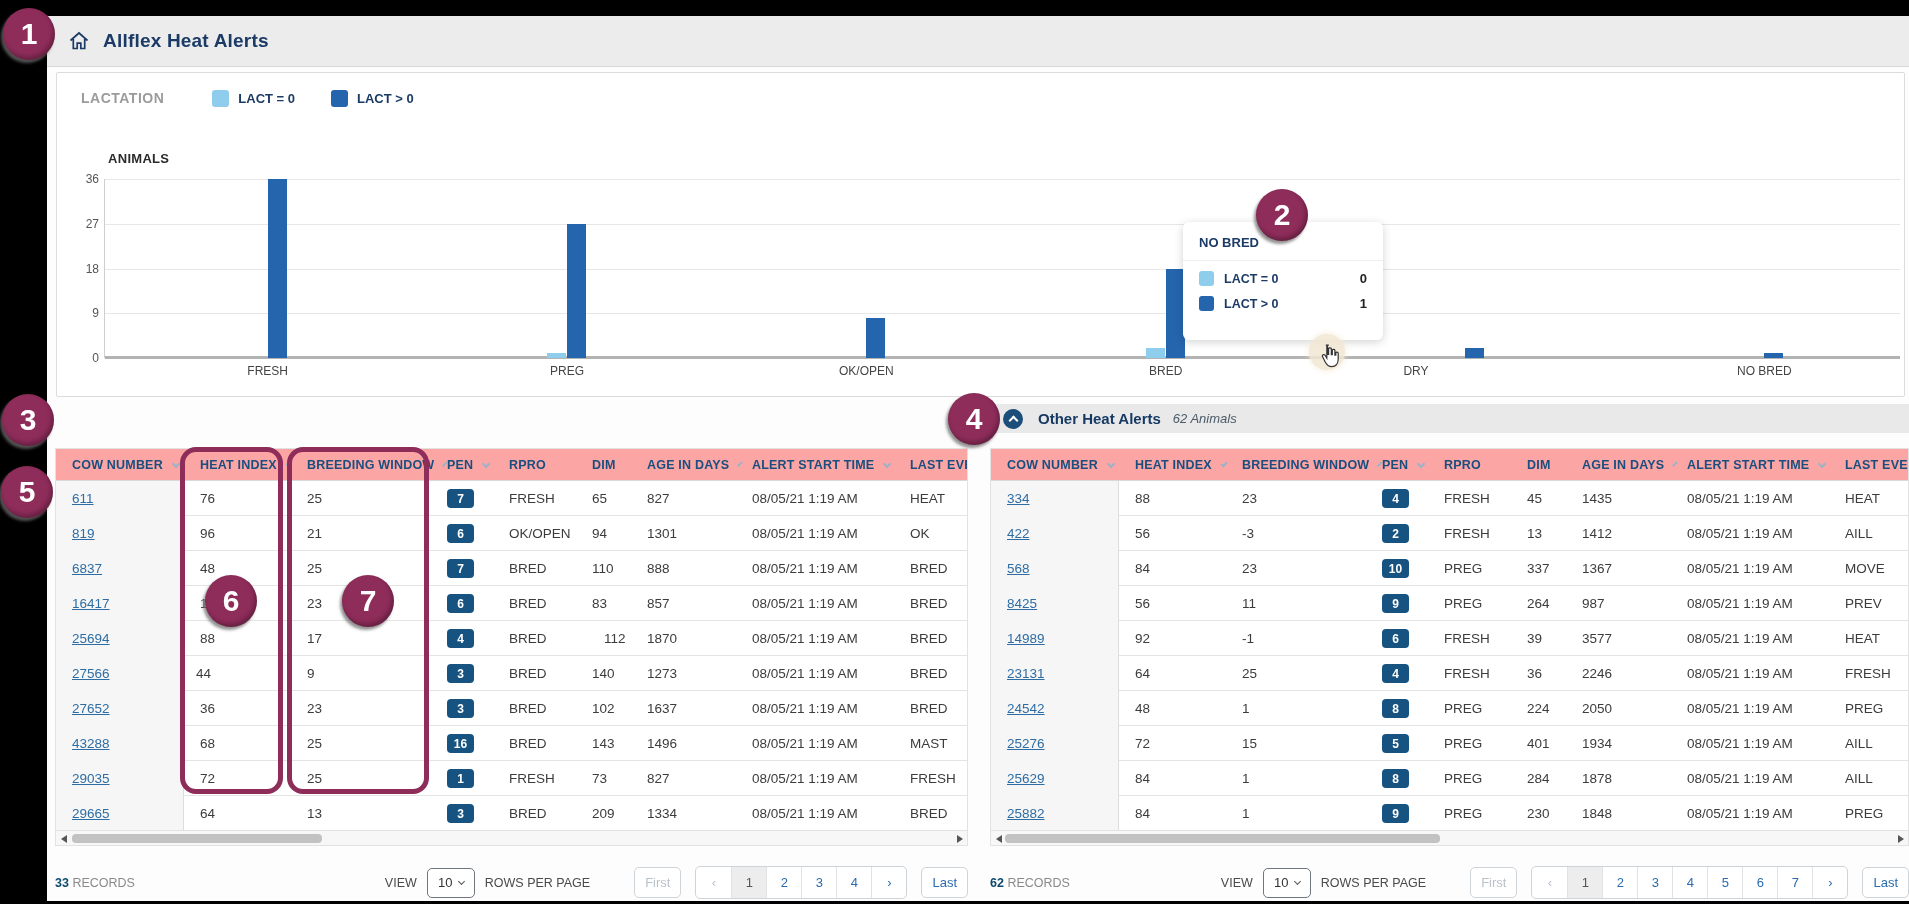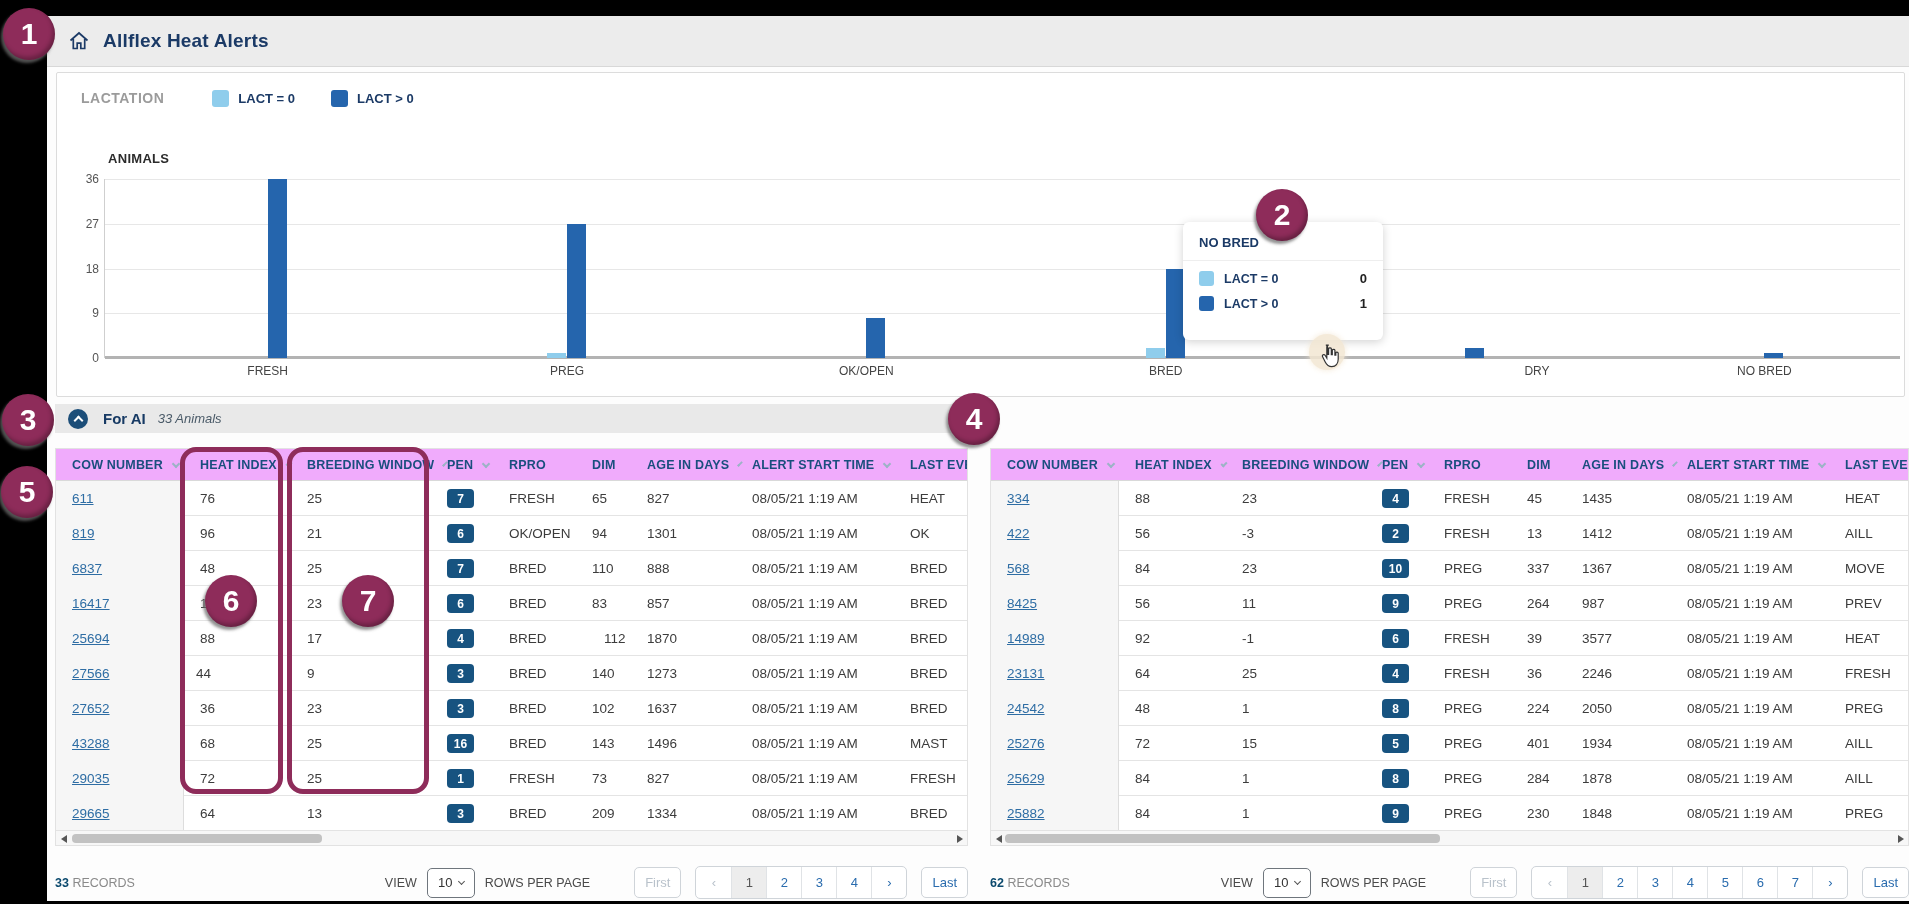--- a/index.html
+++ b/index.html
@@ -38,21 +38,21 @@
   
   .section-bar { position:absolute; height:29px; background:#e9e9e9; display:flex; align-items:center; }
   .collapse-btn { width:20px; height:20px; border-radius:50%; background:#1c4e79; margin-left:13px; display:flex; align-items:center; justify-content:center; }
   .chev-up { width:7px; height:7px; border-left:2px solid #fff; border-top:2px solid #fff; transform:rotate(45deg); margin-top:3px; }
   .section-title { color:#173a64; font-size:15px; font-weight:bold; margin-left:15px; }
   .section-sub { color:#4a5a68; font-size:13px; font-style:italic; margin-left:12px; }
 
   
   .tbl { position:absolute; top:432px; height:398px; background:#fff; border:1px solid #e2e2e2; overflow:hidden; }
   .tbl-inner { position:absolute; left:0; top:0; width:995px; }
-  .thead { position:relative; height:32px; background:#f0abfc; border-bottom:1px solid #d9d9d9; width:995px; }
+  .thead { position:relative; height:32px; background:#fca5a5; border-bottom:1px solid #d9d9d9; width:995px; }
   .th { position:absolute; top:0; height:32px; display:flex; align-items:center; color:#1a4e7e; font-size:12.5px; font-weight:bold; padding-left:16px; letter-spacing:.2px; white-space:nowrap; }
   .chev-dn { width:6px; height:6px; border-right:2px solid #9cb3c6; border-bottom:2px solid #9cb3c6; transform:rotate(45deg); margin-left:10px; margin-top:-3px; }
   .tr { position:relative; height:35px; border-bottom:1px solid #e4e4e4; width:995px; background:#fff; }
   .td { position:absolute; top:0; height:35px; display:flex; align-items:center; padding-left:16px; font-size:13.5px; color:#3c3c3c; white-space:nowrap; }
   .td.first { background:#f6f6f6; border-right:1px solid #ddd; }
   .cow-link { color:#2e6da4; text-decoration:underline; }
   .pen-badge { min-width:27px; height:19px; padding:0 5px; background:#175380; border-radius:4px; color:#fff; font-size:12px; font-weight:bold; display:flex; align-items:center; justify-content:center; }
 
   
   .hscroll { position:absolute; left:0; bottom:0; width:100%; height:15px; background:#f7f7f7; border-top:1px solid #e3e3e3; }
@@ -131,47 +131,47 @@
         <div class="xlab" style="left: 162.667px;">FRESH</div>
         <div class="bar" style="left: 162.667px; height: 179px; background: rgb(37, 101, 173);"></div>
         <div class="xlab" style="left: 462px;">PREG</div>
         <div class="bar" style="left: 442px; height: 4.97222px; background: rgb(143, 205, 236);"></div>
         <div class="bar" style="left: 462px; height: 134.25px; background: rgb(37, 101, 173);"></div>
         <div class="xlab" style="left: 761.333px;">OK/OPEN</div>
         <div class="bar" style="left: 761.333px; height: 39.7778px; background: rgb(37, 101, 173);"></div>
         <div class="xlab" style="left: 1060.67px;">BRED</div>
         <div class="bar" style="left: 1040.67px; height: 9.94444px; background: rgb(143, 205, 236);"></div>
         <div class="bar" style="left: 1060.67px; height: 89.5px; background: rgb(37, 101, 173);"></div>
-        <div class="xlab" style="left: 1432px;">DRY</div>
+        <div class="xlab" style="left: 1311px;">DRY</div>
         <div class="bar" style="left: 1360px; height: 9.94444px; background: rgb(37, 101, 173);"></div>
         <div class="xlab" style="left: 1659.33px;">NO BRED</div>
         <div class="bar" style="left: 1659.33px; height: 4.97222px; background: rgb(37, 101, 173);"></div>
       </div>
   </div>
 
   <div class="tooltip">
     <div class="tt-title">NO BRED</div>
     <div class="tt-row">
       <span class="swatch" style="background: rgb(143, 205, 236);"></span>
       <span class="lbl">LACT = 0</span>
       <span class="val">0</span>
     </div>
     <div class="tt-row">
       <span class="swatch" style="background: rgb(37, 101, 173);"></span>
       <span class="lbl">LACT &gt; 0</span>
       <span class="val">1</span>
     </div>
   </div>
 
-  <div class="section-bar" style="left:8px; top:388px; width:913px;">
+  <div class="section-bar" style="left:943px; top:388px; width:919px;">
     <span class="collapse-btn">
         <span class="chev-up"></span>
       </span>
-    <span class="section-title">For AI</span>
-    <span class="section-sub">33 Animals</span>
+    <span class="section-title">Other Heat Alerts</span>
+    <span class="section-sub">62 Animals</span>
   </div>
 
   <div class="tbl" style="left:8px; width:913px;">
     <div class="tbl-inner">
       <div class="thead" id="head-left">
           <div class="th" style="left: 0px; width: 128px;">
             <span>COW NUMBER</span>
             <span class="chev-dn"></span>
           </div>
           <div class="th" style="left: 128px; width: 107px;">

